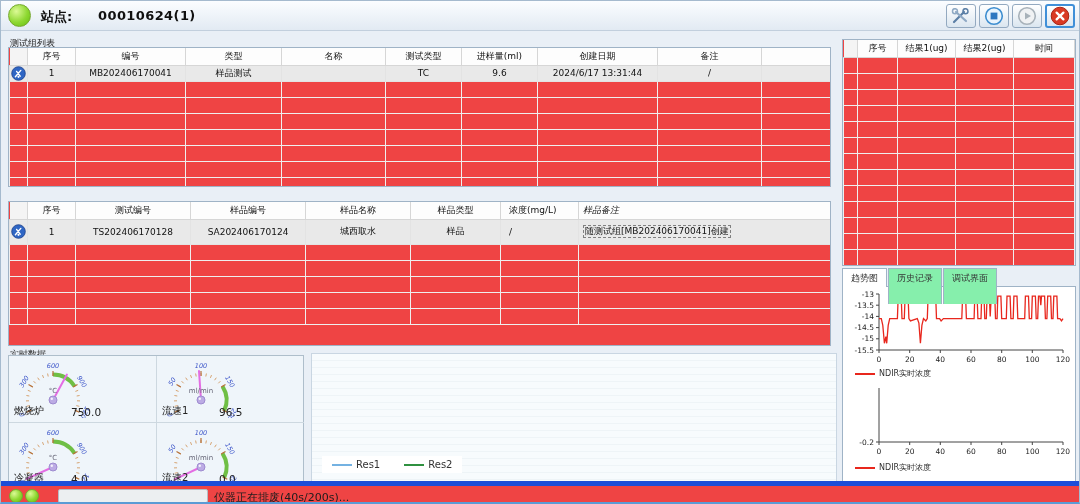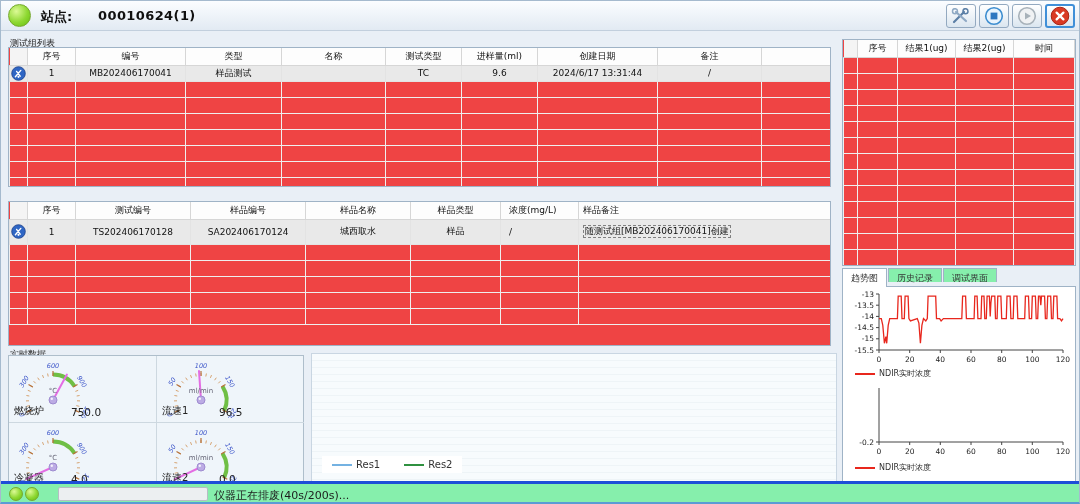--- a/index.html
+++ b/index.html
@@ -28,46 +28,46 @@
 .grid th{font-weight:normal;height:17px;border:1px solid #d6d6d6;border-top:none;background:#fdfdfd;text-align:center;overflow:hidden;white-space:nowrap;}
 .grid th:first-child{border-left:none;}
 .grid td{height:16px;border:1px solid #e3e3e3;text-align:center;overflow:hidden;white-space:nowrap;}
 .grid tr.dr td{background:#e9e9e9;}
 .grid tr.er td{border-color:#efefef;}
 .grid td.ic,.grid th.ic{background:#f4f4f4;}
 .grid tr.dr td.ic{background:#e9e9e9;}
 .rowic{display:block;margin:0 auto;}
 #tbl-sample tr.dr td{height:25px;}
 #tbl-sample th:nth-child(7),#tbl-sample td:nth-child(7){text-align:left;padding-left:8px;}
-#tbl-sample th:nth-child(8){text-align:left;padding-left:4px;}
+#tbl-sample th:nth-child(8){text-align:left;padding-left:4px;font-style:italic;}
 td.remark{text-align:left!important;padding-left:4px;white-space:normal!important;}
 .dashsel{display:inline-block;max-width:158px;border:1px dashed #808080;line-height:11px;text-align:left;padding:0 1px;}
 
 .rtbox{position:absolute;left:7px;top:354px;width:296px;height:127px;border:1px solid #aebecb;background:#eff5fa;}
 .gaugegrid{display:grid;grid-template-columns:1fr 1fr;grid-template-rows:1fr 1fr;width:100%;height:100%;}
 .gcell{position:relative;border-right:1px solid #cdd8e0;border-bottom:1px solid #cdd8e0;}
 .gcell:nth-child(2n){border-right:none;}
 .gcell:nth-child(n+3){border-bottom:none;}
 .glabel{position:absolute;left:5px;bottom:4px;font-size:10px;color:#222;}
 .gvalue{position:absolute;left:62px;bottom:4px;font-size:10.5px;color:#222;text-align:center;}
 .gunit{font-size:7px;fill:#667;text-anchor:middle;}
 .gticklabel{font-size:6.5px;fill:#3b54c9;font-style:italic;text-anchor:middle;}
 
 .mid-chart{position:absolute;left:310px;top:352px;width:526px;height:129px;background:repeating-linear-gradient(#f7fbfd 0 6px,#eef4f7 6px 7px);border:1px solid #c9d6e2;}
 .mid-legend{position:absolute;left:10px;bottom:8px;background:#fff;padding:3px 10px;font-size:10px;color:#333;display:flex;gap:24px;align-items:center;}
 .leg-item{display:inline-flex;align-items:center;white-space:nowrap;}
 .leg-line{display:inline-block;width:20px;height:2px;margin-right:4px;}
 
-.statusbar{position:absolute;left:0;bottom:0;width:100%;height:21px;background:#86efac;border-top:3px solid #1d4ed8;}
+.statusbar{position:absolute;left:0;bottom:0;width:100%;height:21px;background:#ef4444;border-top:5px solid #1d4ed8;}
 .led{position:absolute;top:3px;width:14px;height:14px;border-radius:50%;background:radial-gradient(circle at 35% 30%,#dcfa96,#8ed832 55%,#63bd0c);border:1px solid #76a92e;}
 #led1{left:8px;}#led2{left:24px;}
 .progress{position:absolute;left:57px;top:3px;width:150px;height:14px;background:#eceff1;border:1px solid #b6bdc4;border-radius:2px;}
 .status-text{position:absolute;left:213px;top:4px;font-size:11px;color:#1d1d1d;}
 
-.tabs{position:absolute;left:841px;top:267px;height:14px;display:flex;font-size:9px;z-index:3;}
+.tabs{position:absolute;left:841px;top:267px;height:36px;display:flex;font-size:9px;z-index:3;}
 .tab{padding:3px 8px 2px;border:1px solid #9fb3c6;border-bottom:none;background:#86efac;margin-right:1px;color:#333;cursor:pointer;}
 .tab.active{background:#fff;height:19px;}
 .tabpanel{position:absolute;left:841px;top:285px;width:234px;height:212px;background:#fff;border:1px solid #9fb3c6;}
 .tabpanel svg{position:absolute;left:2px;}
 #chart1{top:2px;}
 #chart2{top:96px;}
 .chart-legend{position:absolute;left:12px;font-size:8px;color:#333;display:flex;gap:10px;align-items:center;}
 #legend1{top:81px;}
 #legend2{top:175px;}
 .axis line{stroke:#444;stroke-width:1;}

